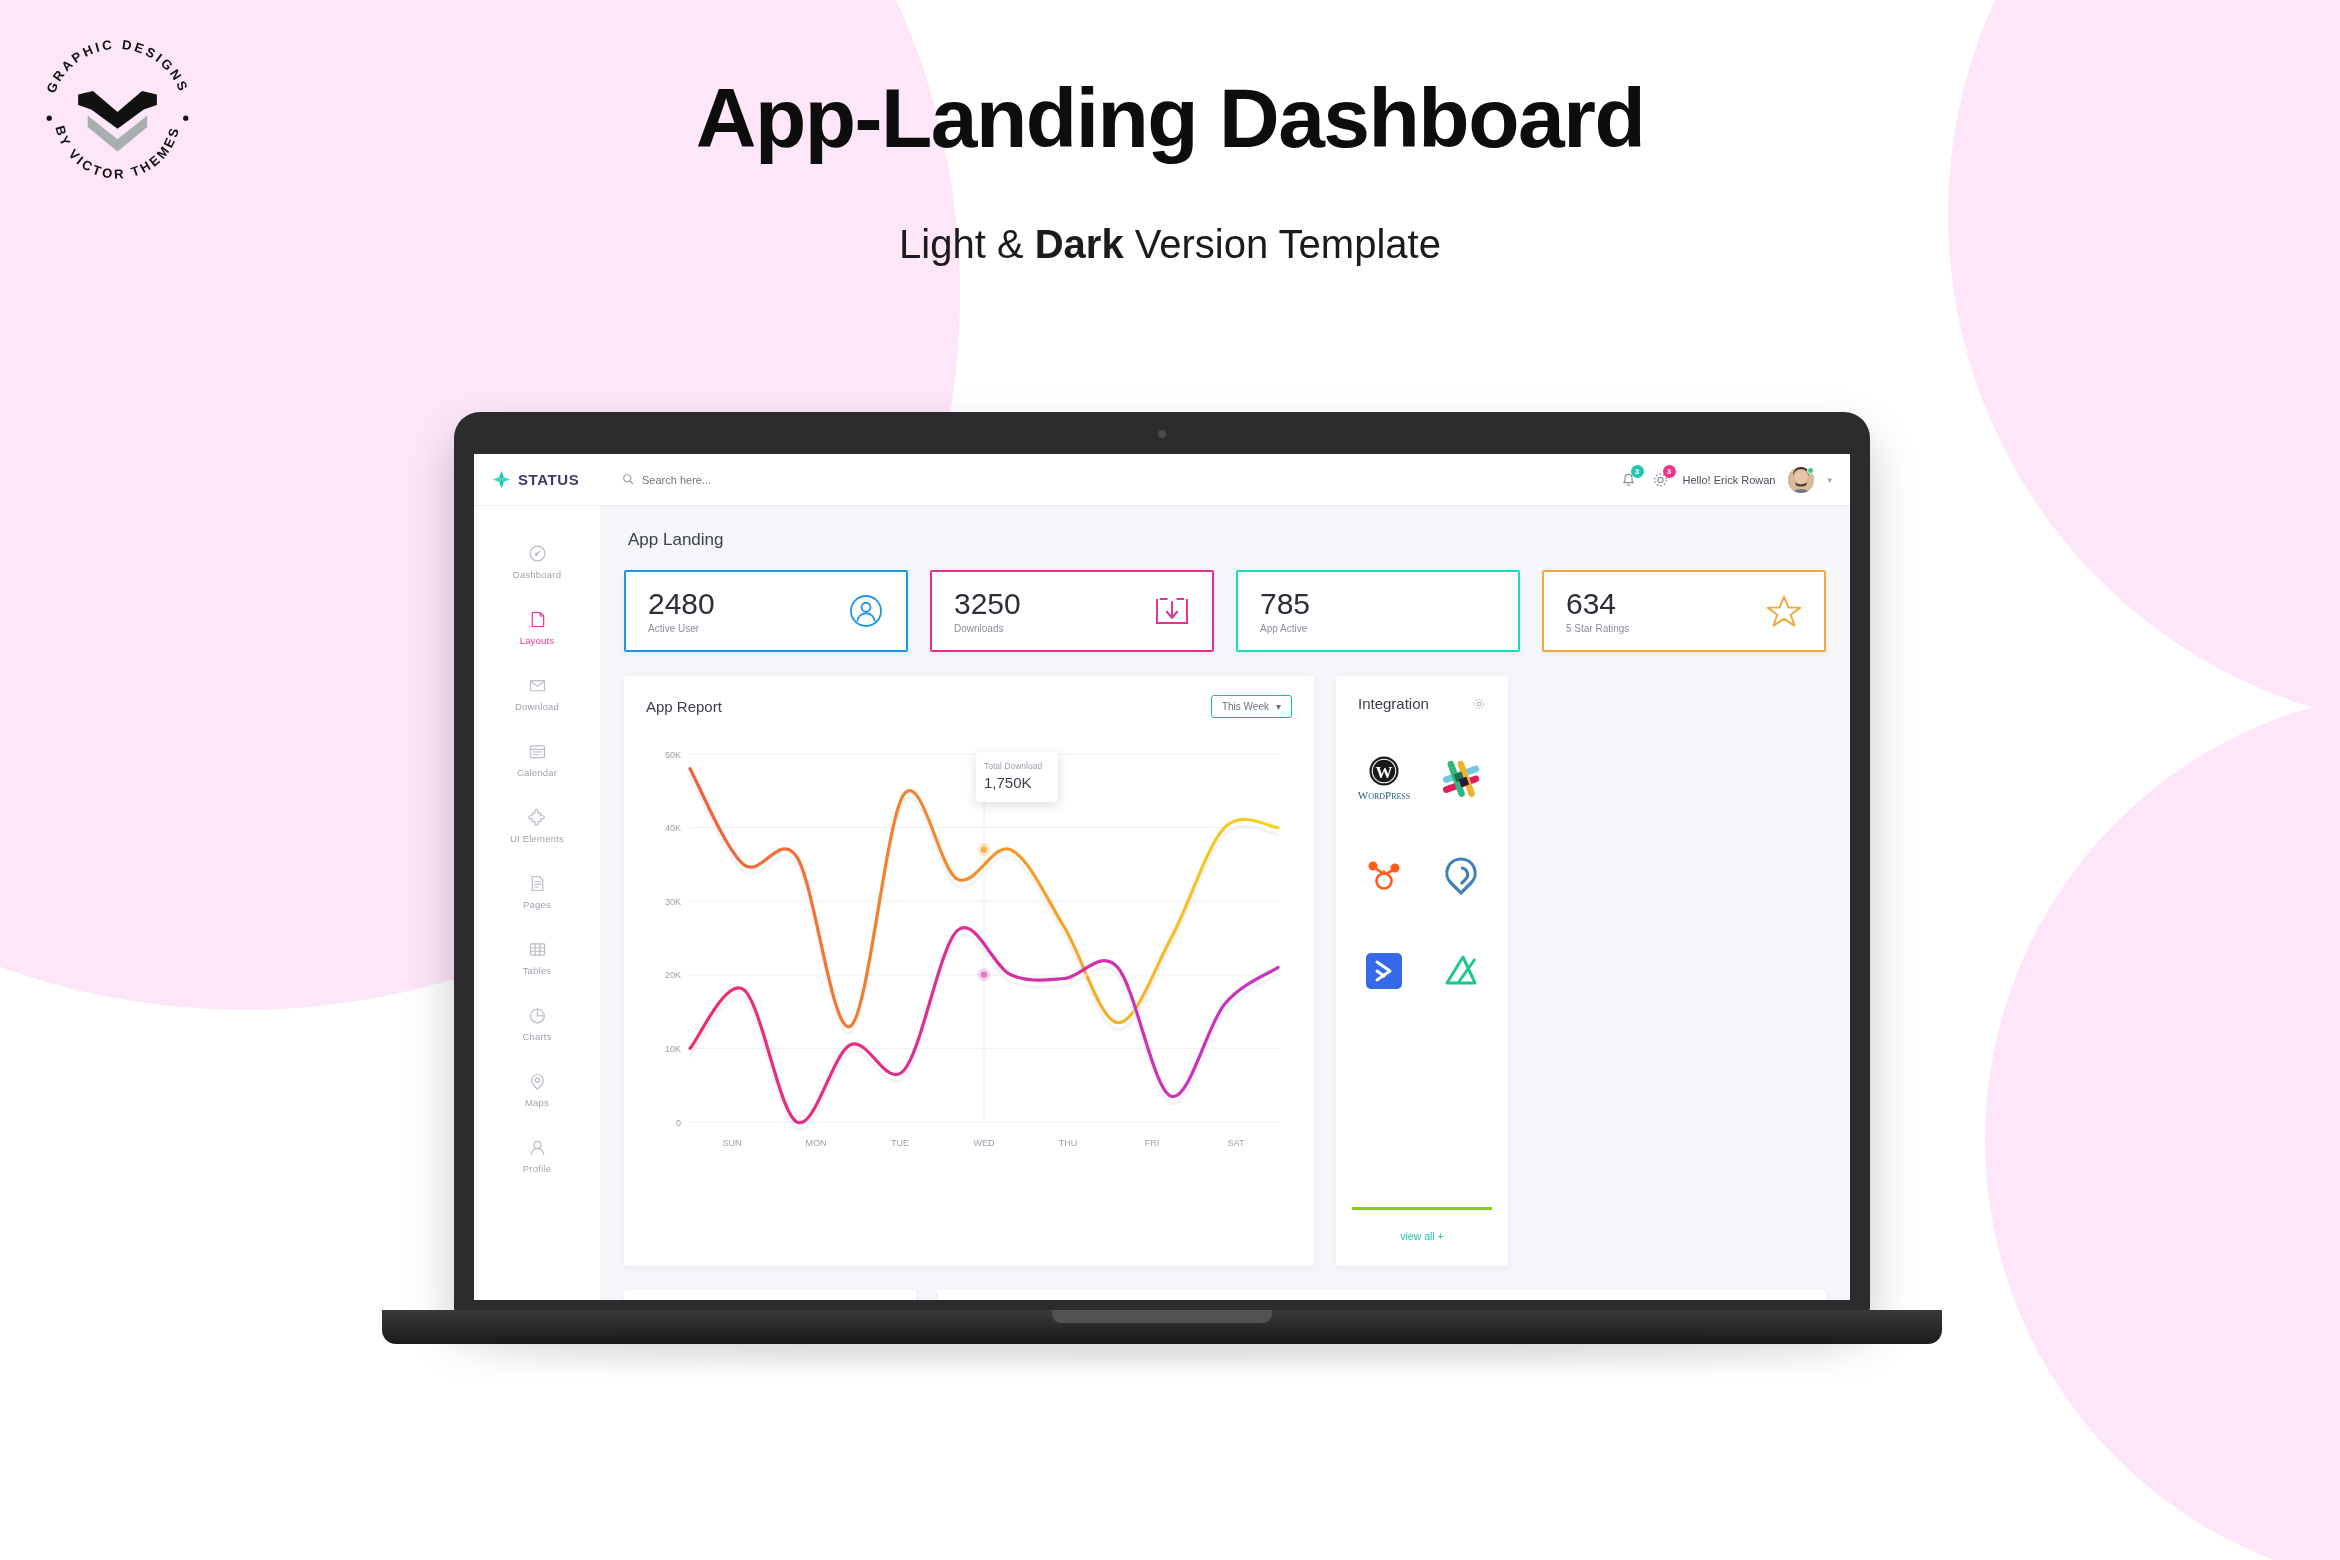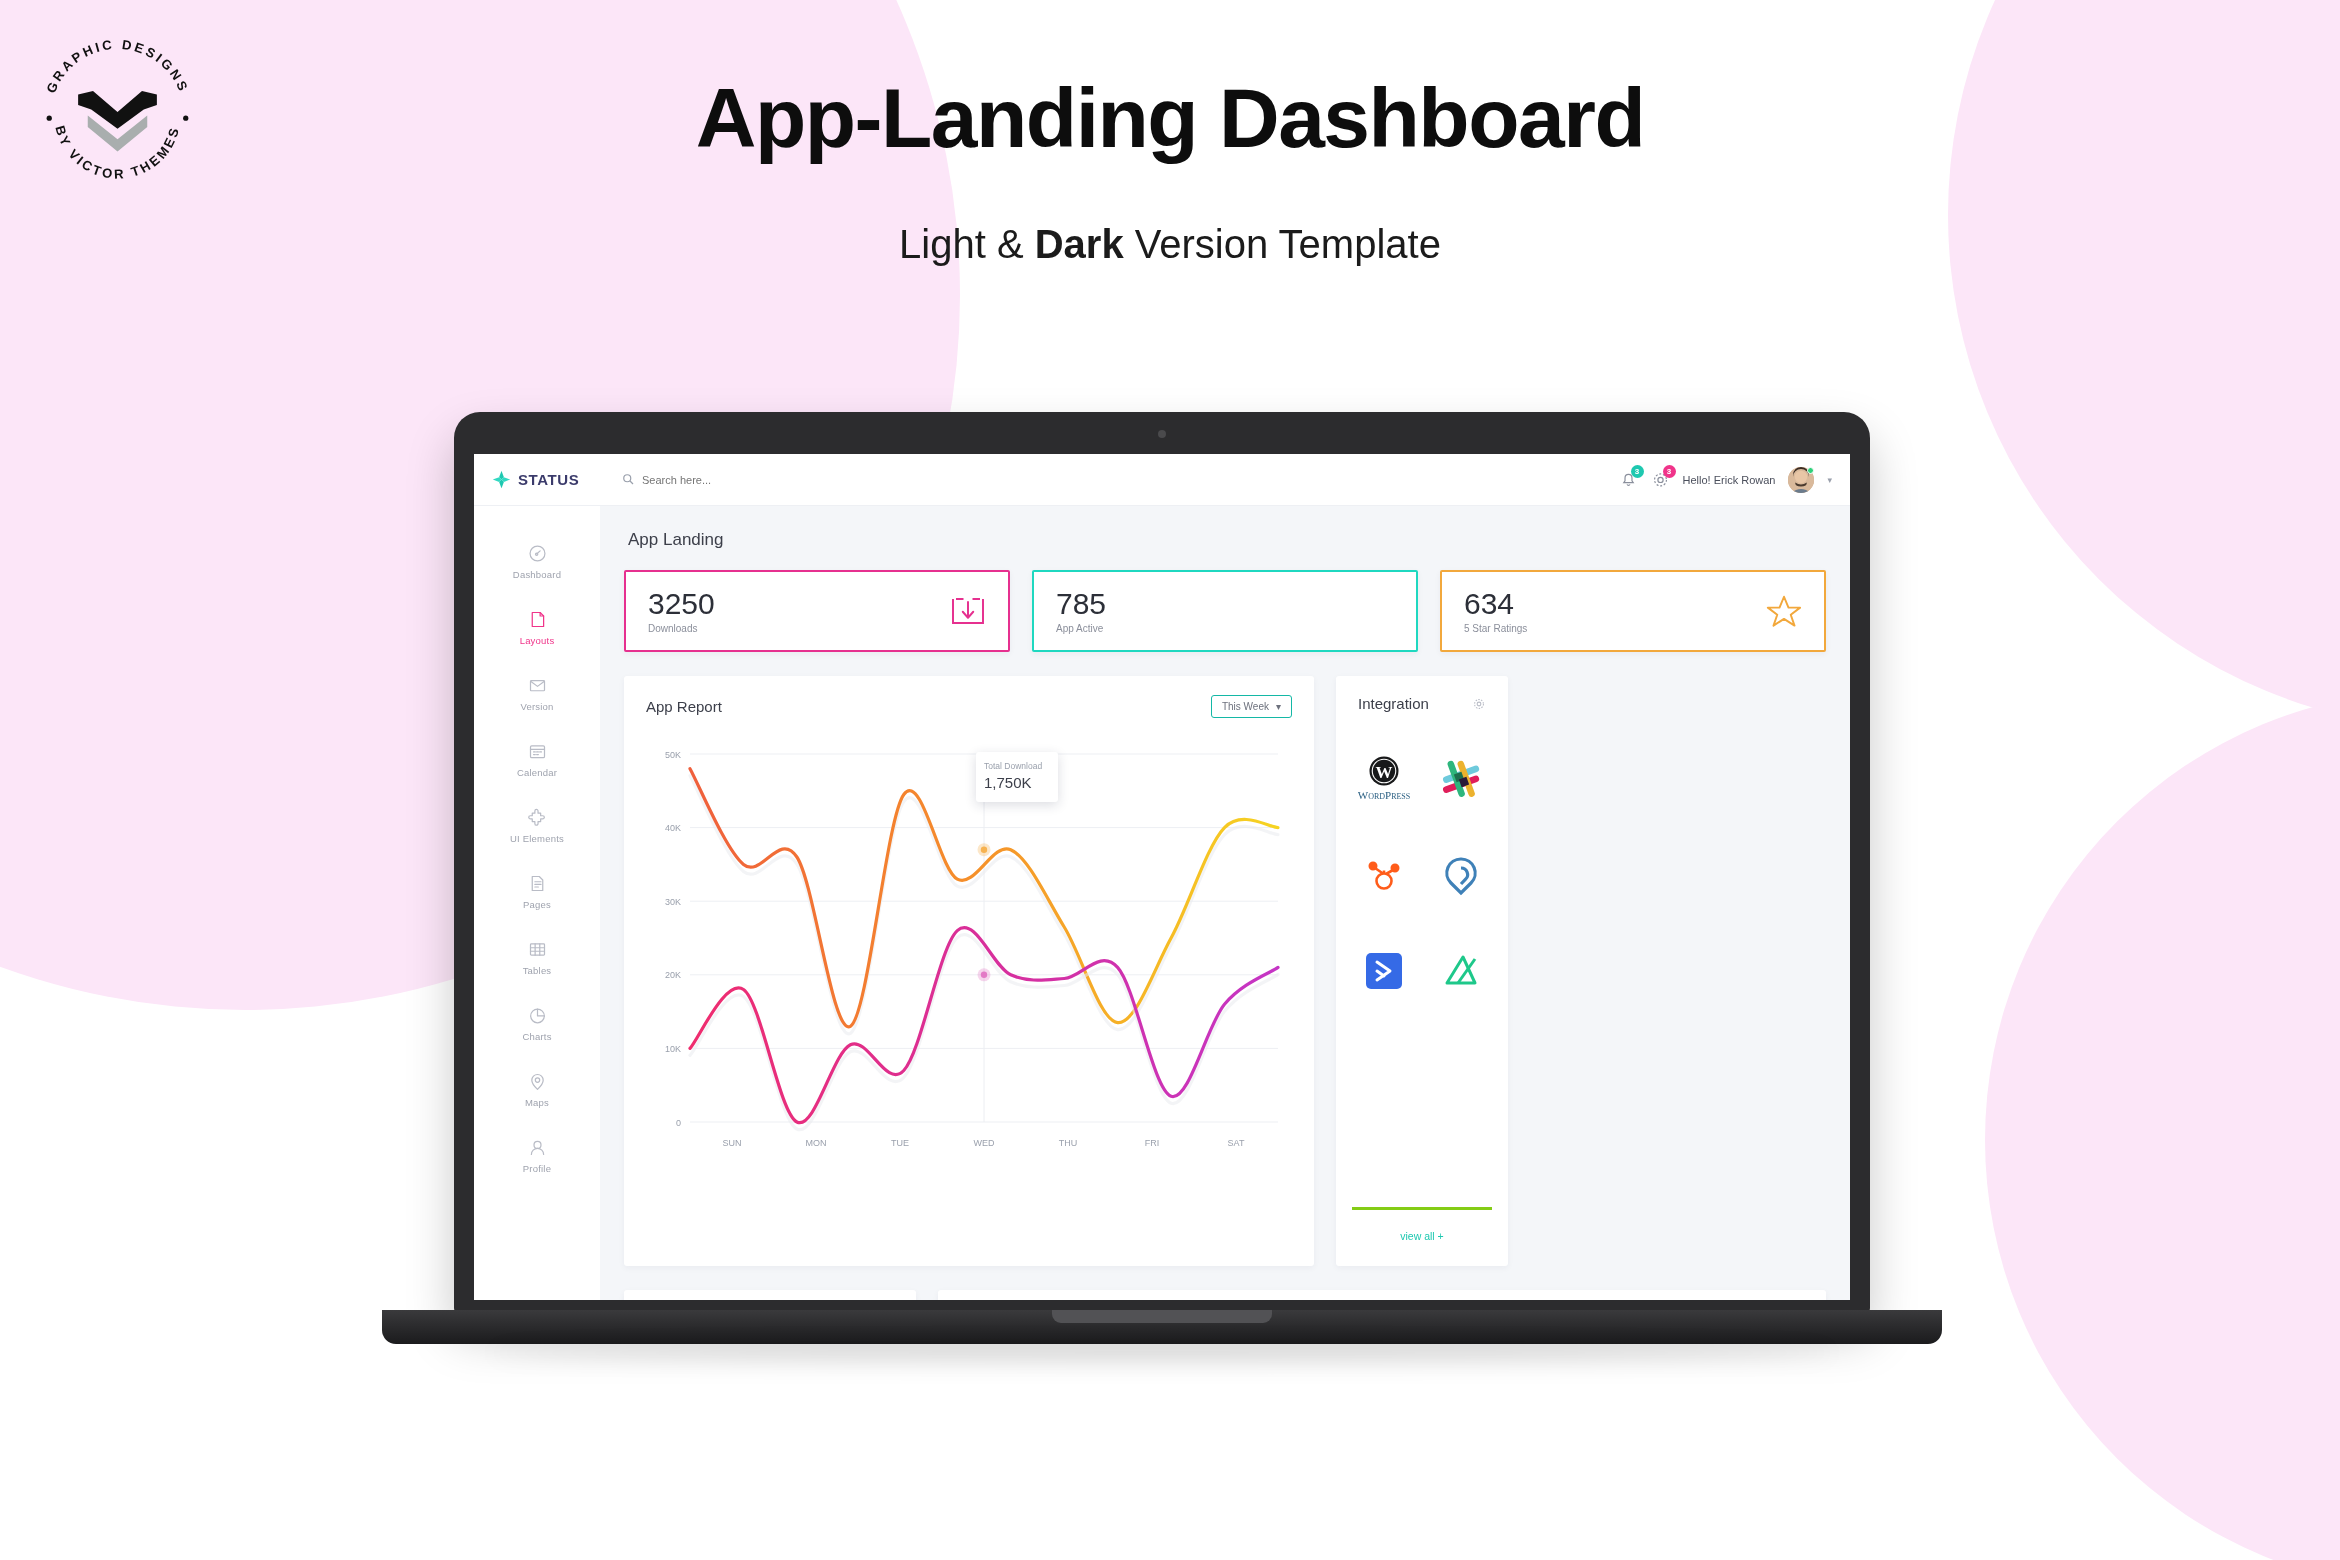--- a/index.html
+++ b/index.html
@@ -295,21 +295,21 @@
             <span class="nav-label">Layouts</span>
             <span class="active-bar"></span>
           </div>
           <div class="nav-item">
             <span class="nav-ico">
               <svg viewBox="0 0 24 24" fill="none" stroke="currentColor" stroke-width="1.4" stroke-linecap="round" stroke-linejoin="round">
                 <rect x="4" y="6.5" width="16" height="11.5" rx="1"></rect>
                 <path d="M4.5 7.5 L12 13 L19.5 7.5"></path>
               </svg>
             </span>
-            <span class="nav-label">Version</span>
+            <span class="nav-label">Download</span>
           </div>
           <div class="nav-item">
             <span class="nav-ico">
               <svg viewBox="0 0 24 24" fill="none" stroke="currentColor" stroke-width="1.4" stroke-linecap="round" stroke-linejoin="round">
                 <rect x="4" y="5.5" width="16" height="13.5" rx="1.4"></rect>
                 <path d="M4 9.5 h16"></path>
                 <path d="M7.5 12.5 h2 M11 12.5 h2 M14.5 12.5 h2 M7.5 15.5 h2 M11 15.5 h2"></path>
               </svg>
             </span>
             <span class="nav-label">Calendar</span>
@@ -367,20 +367,33 @@
             </span>
             <span class="nav-label">Profile</span>
           </div>
         </div>
 
       <div class="content">
 
         <div class="page-title">App Landing</div>
 
         <div class="stat-row" id="stat-row">
+            <div class="stat-card" style="border-color: rgb(30, 150, 232);">
+              <span>
+                <div class="stat-num">2480</div>
+                <div class="stat-lbl">Active User</div>
+              </span>
+              <span class="stat-ico">
+                <svg viewBox="0 0 48 48">
+                  <circle cx="24" cy="24" r="20" fill="none" stroke="#1e96e8" stroke-width="2.4"></circle>
+                  <circle cx="24" cy="19" r="6" fill="none" stroke="#1e96e8" stroke-width="2.4"></circle>
+                  <path d="M12.5 38 a11.5 11 0 0 1 23 0" fill="none" stroke="#1e96e8" stroke-width="2.4"></path>
+                </svg>
+              </span>
+            </div>
             <div class="stat-card" style="border-color: rgb(230, 48, 143);">
               <span>
                 <div class="stat-num">3250</div>
                 <div class="stat-lbl">Downloads</div>
               </span>
               <span class="stat-ico">
                 <svg viewBox="0 0 48 48">
                   <path d="M8 8 h10 M30 8 h10 M44 8 v32 H4 V8" fill="none" stroke="#e6308f" stroke-width="2.6"></path>
                   <path d="M24 12 v20 M17 25 l7 8 l7-8" fill="none" stroke="#e6308f" stroke-width="2.6" stroke-linecap="round" stroke-linejoin="round"></path>
                 </svg>

